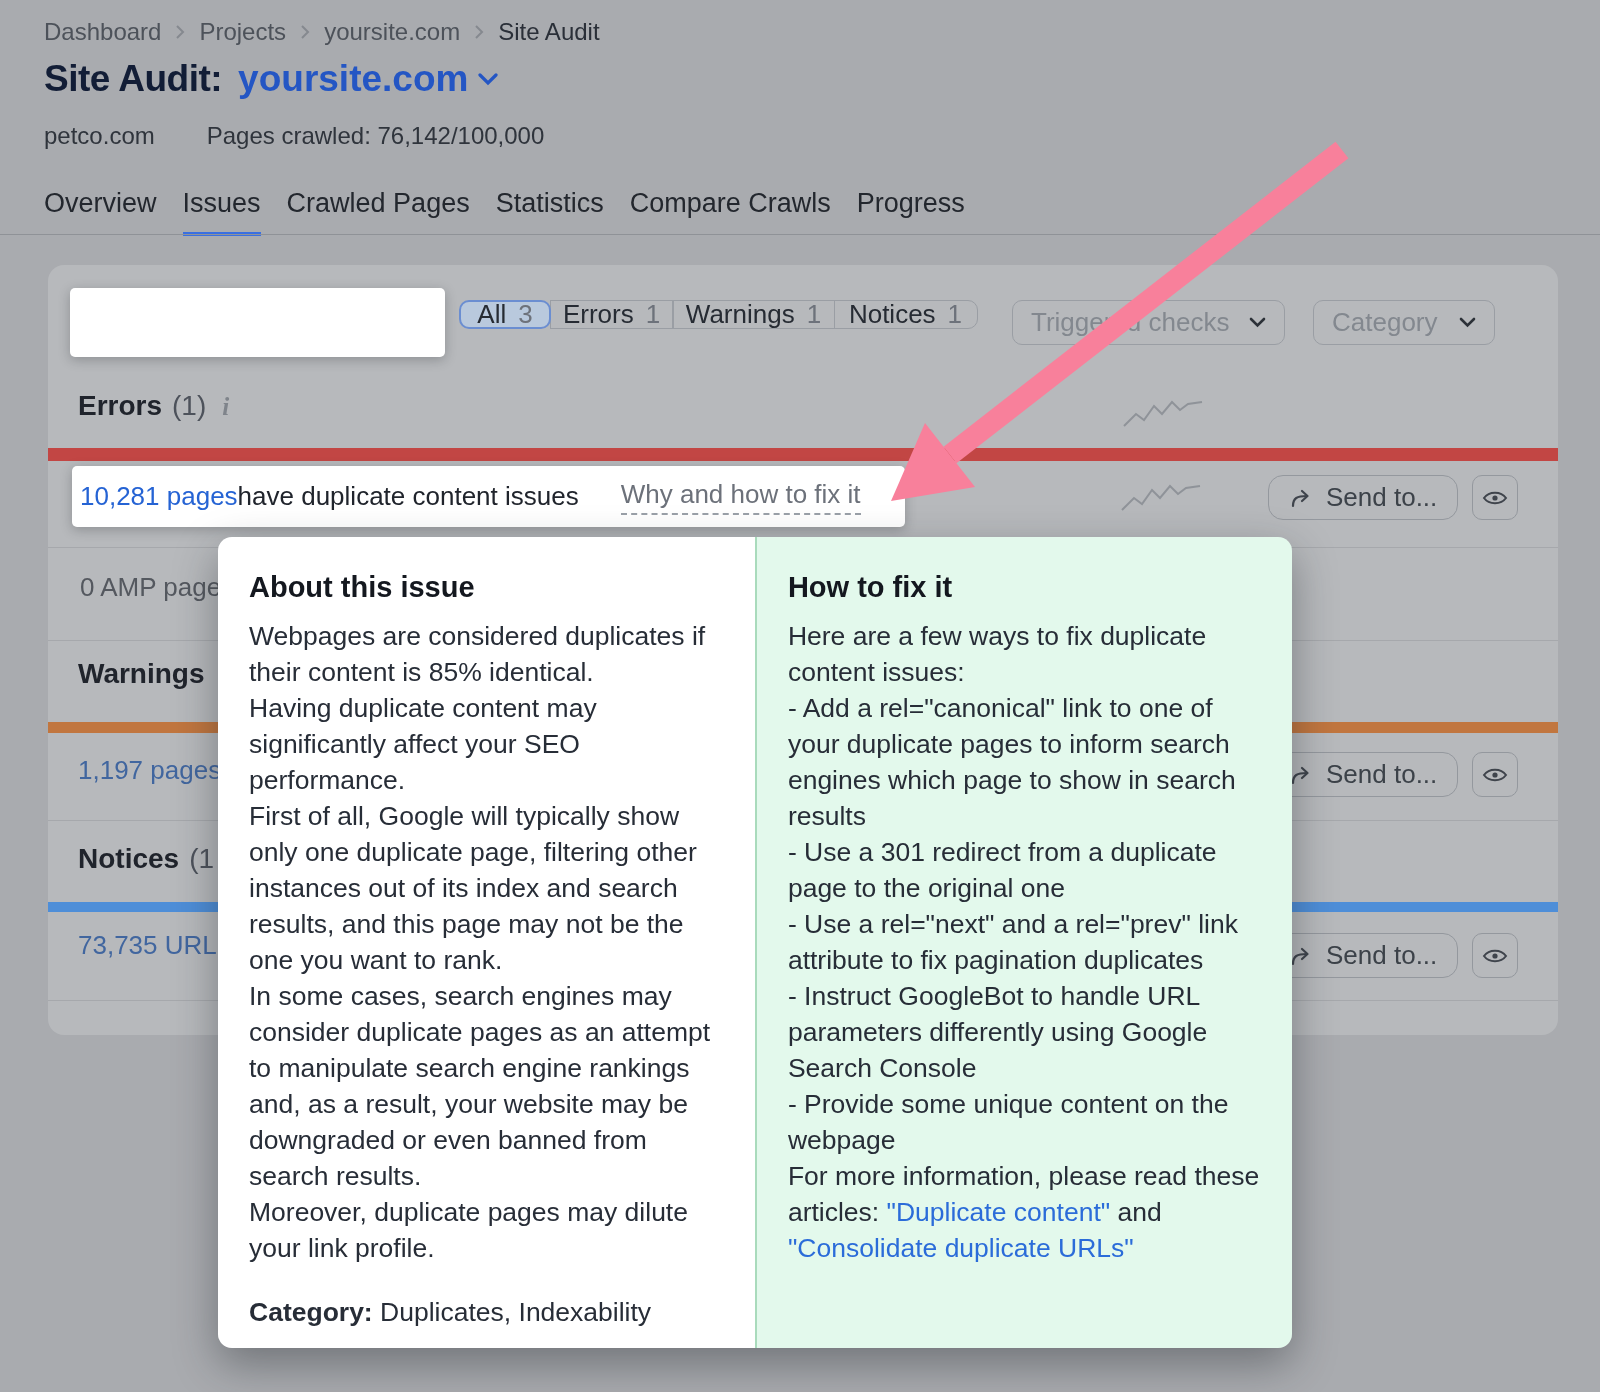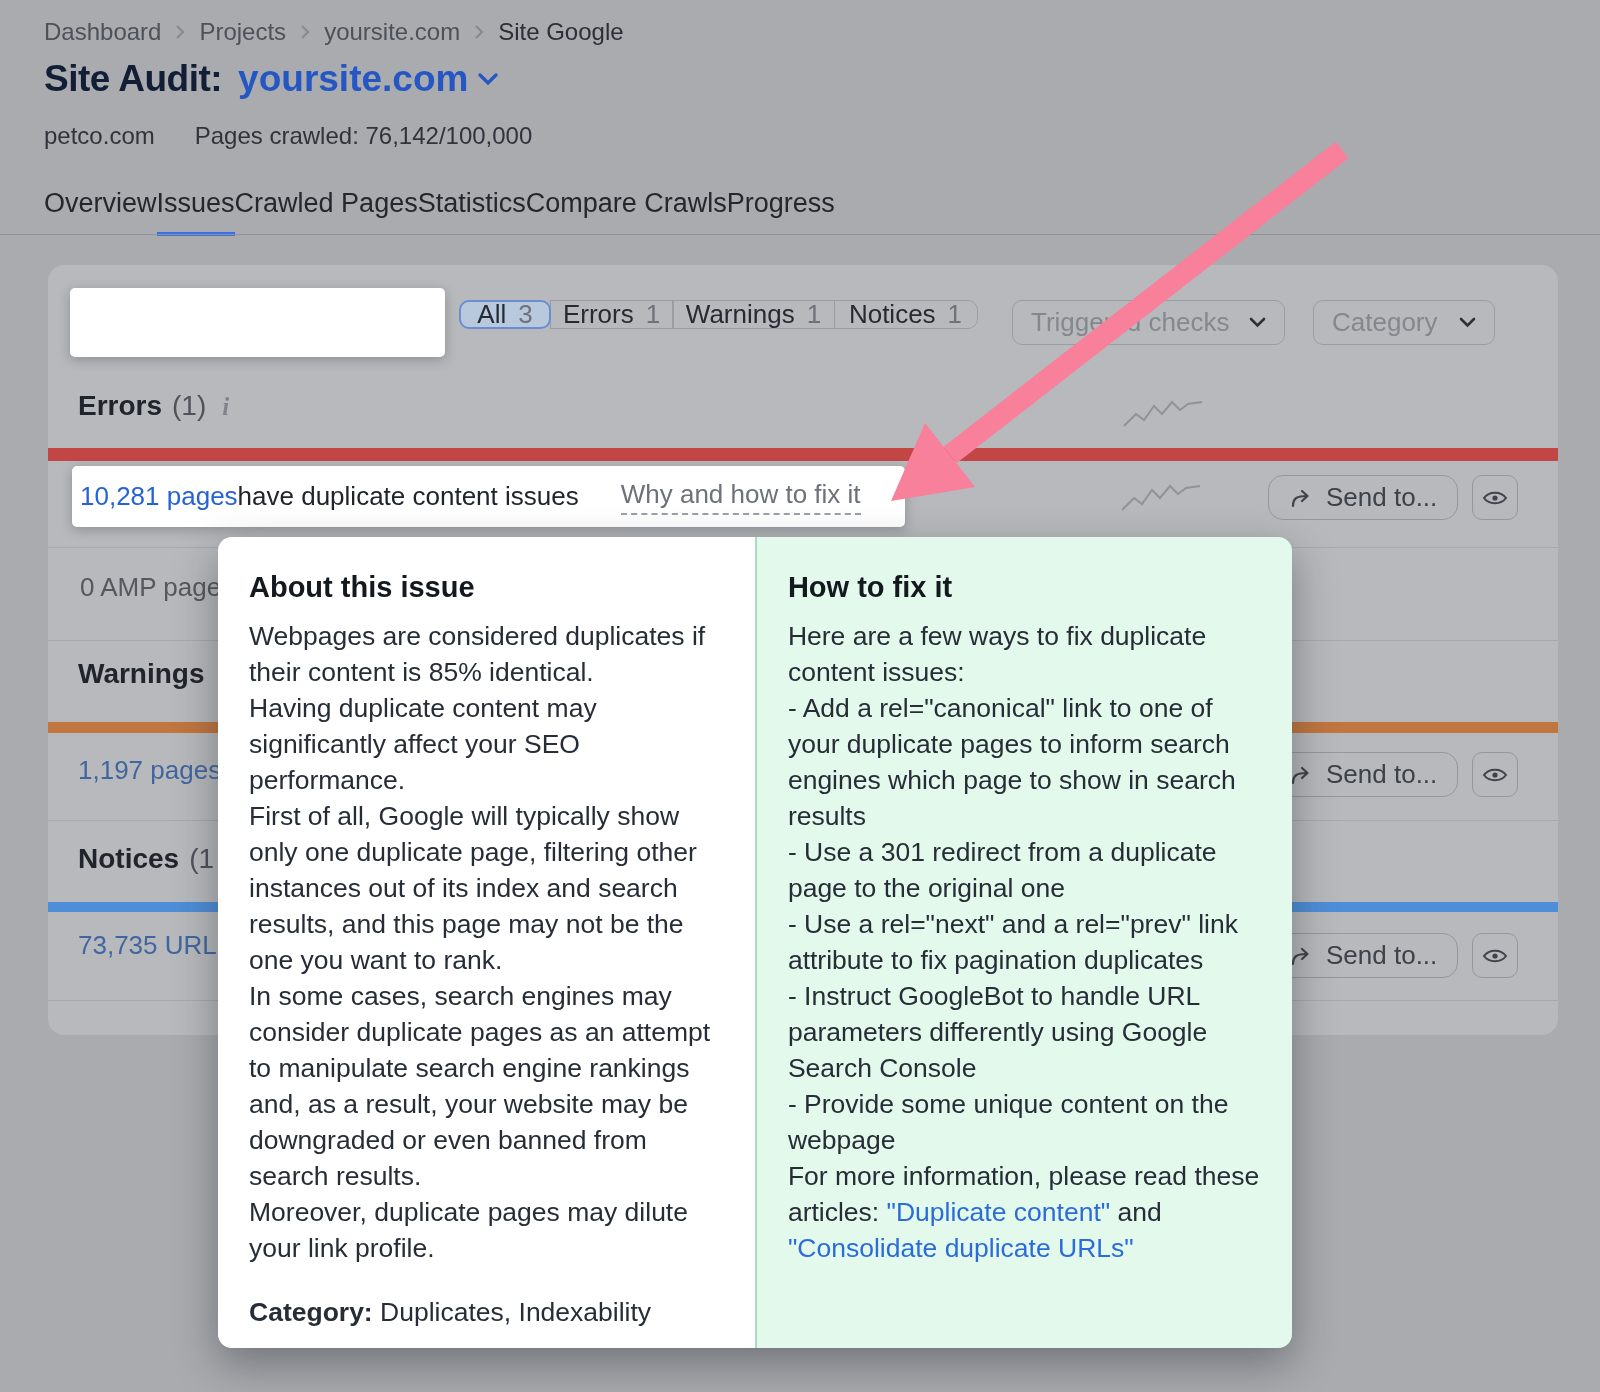--- a/index.html
+++ b/index.html
@@ -12,22 +12,22 @@
   }
   .abs{position:absolute}
 
   
   .breadcrumb{left:44px;top:18px;display:flex;align-items:center;gap:14px;font-size:24px;color:#4d525a}
   .breadcrumb .crumb-last{color:#2a2f38}
   .crumb-sep{display:flex;align-items:center}
   .title-row{left:44px;top:58px;display:flex;align-items:flex-start;gap:16px}
   .title-prefix{font-size:37px;font-weight:bold;color:#121d36;letter-spacing:-.5px}
   .title-site{font-size:37px;font-weight:bold;color:#2456c4;display:flex;align-items:center;gap:10px}
-  .sub-row{left:44px;top:122px;display:flex;gap:40px;font-size:24px;color:#2f343c}
-  .tabs{left:44px;top:188px;display:flex;font-size:27px;color:#23272e}
+  .sub-row{left:44px;top:122px;display:flex;gap:52px;font-size:24px;color:#2f343c}
+  .tabs{left:44px;top:188px;display:flex;gap:26px;font-size:27px;color:#23272e}
   .tab{padding-bottom:13px;border-bottom:4px solid transparent}
   .tab.active{border-bottom-color:#3a6fe0}
   .tabs-divider{left:0;top:234px;width:1600px;height:1px;background:#8f9297}
 
   
   .card{left:48px;top:265px;width:1510px;height:770px;background:#b7b9bc;border-radius:16px}
   .hdivider{left:48px;width:1510px;height:1px;background:#a6a8ac}
   .bar{left:48px;width:1510px}
   .bar-red{top:448px;height:13px;background:#c24644}
   .bar-orange{top:722px;height:11px;background:#c1763f}
@@ -106,21 +106,21 @@
       <svg width="10" height="16" viewBox="0 0 10 16">
         <polyline points="2,2 8,8 2,14" fill="none" stroke="#85898f" stroke-width="2"></polyline>
       </svg>
     </span>
   <span>yoursite.com</span>
   <span class="crumb-sep">
       <svg width="10" height="16" viewBox="0 0 10 16">
         <polyline points="2,2 8,8 2,14" fill="none" stroke="#85898f" stroke-width="2"></polyline>
       </svg>
     </span>
-  <span class="crumb-last">Site Google</span>
+  <span class="crumb-last">Site Audit</span>
 </div>
 
 <div class="abs title-row">
   <span class="title-prefix">Site Audit:</span>
   <span class="title-site">
     <span>yoursite.com</span>
     <svg width="20" height="13" viewBox="0 0 20 13">
         <polyline points="2,2 10,10 18,2" fill="none" stroke="#2456c4" stroke-width="3.2" stroke-linecap="round"></polyline>
       </svg>
   </span>

